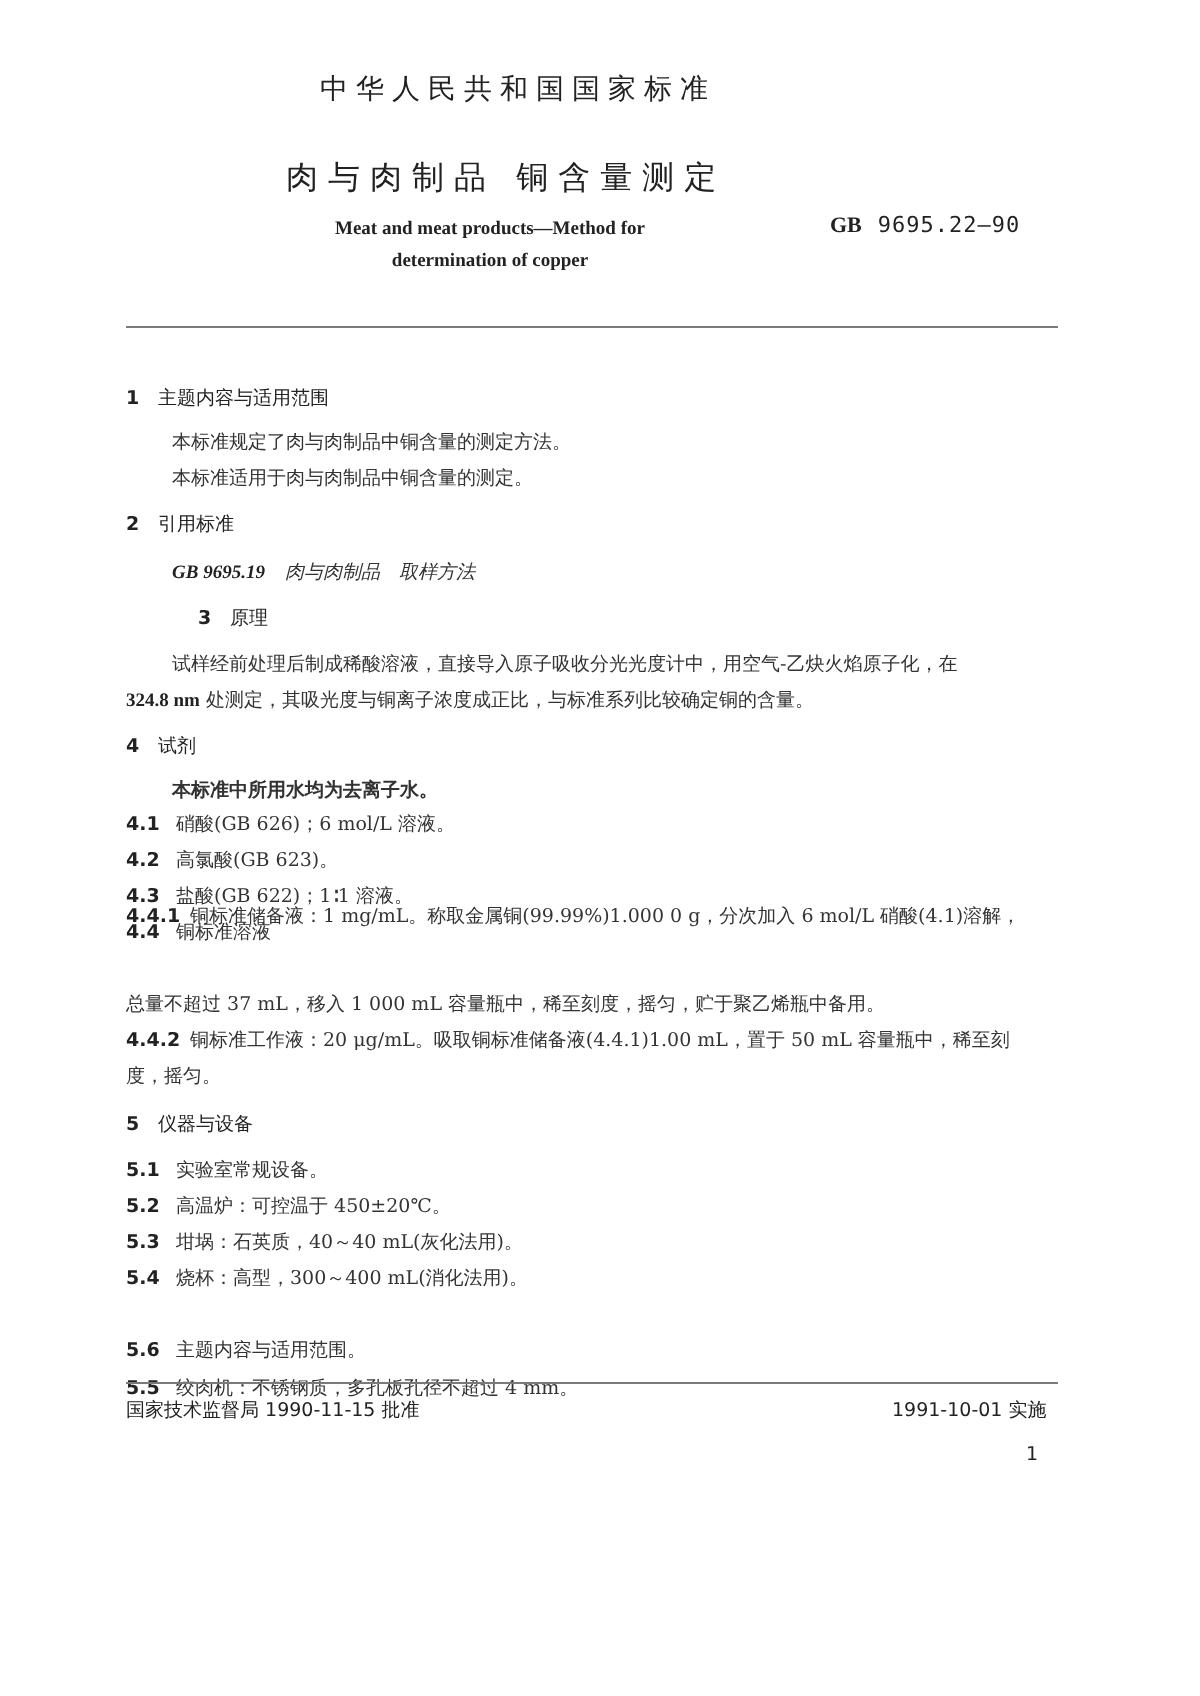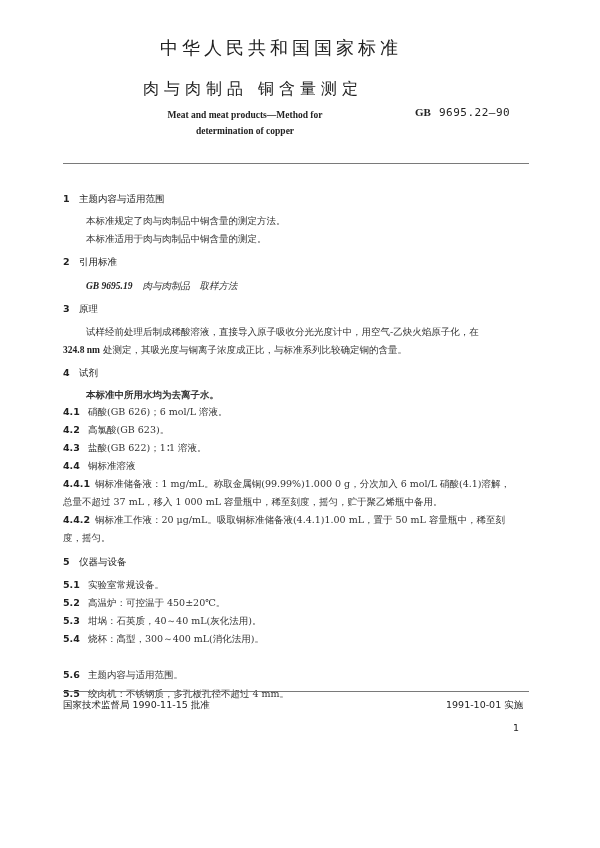--- a/index.html
+++ b/index.html
@@ -1,19 +1,19 @@
 <!DOCTYPE html>
 <html><head>
 <meta charset="utf-8">
 <style>
   html, body { margin: 0; padding: 0; background: #ffffff; }
   body { width: 600px; height: 848px; position: relative; overflow: hidden; color: #1a1a1a;
          font-family: "DejaVu Serif", "Liberation Serif", serif; }
   .abs { position: absolute; white-space: nowrap; }
-  .natstd { left: 160px; top: 36px; font-family: Liberation Sans, sans-serif; font-size: 18px; letter-spacing: 4px; color: #222; }
+  .natstd { left: 160px; top: 36px; font-family: Liberation Sans, sans-serif; font-size: 14px; letter-spacing: 4px; color: #222; }
   .title { left: 143px; top: 79px; font-family: "DejaVu Sans", sans-serif; font-size: 16px; letter-spacing: 5px; color: #222; }
   .stdno { left: 415px; top: 82px; font-size: 11px; font-weight: bold; color: #222; margin-top: 24px; }
   .stdno .gb { font-family: "Liberation Serif", serif; margin-right: 8px; }
   .stdno .num { font-family: "DejaVu Sans Mono", monospace; font-weight: normal; letter-spacing: 0.5px; }
   .en { left: 140px; width: 210px; text-align: center; font-family: "Liberation Serif", serif; font-weight: bold; font-size: 9.5px; color: #222; }
   .en1 { top: 110px; }
   .en2 { top: 126px; }
   .rule { left: 63px; width: 416px; height: 1px; background: #7a7a7a; }
   .rule-top { top: 163px; width: 466px; }
   .rule-bot { top: 691px; width: 466px; }
@@ -51,21 +51,21 @@
 <div class="abs p ind" style="top:215px;">本标准规定了肉与肉制品中铜含量的测定方法。</div>
 <div class="abs p ind" style="top:233px;">本标准适用于肉与肉制品中铜含量的测定。</div>
 
 <div class="abs h" style="top:256px;">
   <span class="n">2</span><span class="t">引用标准</span>
 </div>
 <div class="abs p" style="left:86px; top:280px;font-style:italic;">
   <span class="b" style="margin-right:10px;">GB 9695.19</span><span>肉与肉制品　取样方法</span>
 </div>
 
-<div class="abs h" style="top:303px;">
+<div class="abs h" style="top:303px;margin-left:36px;">
   <span class="n">3</span><span class="t">原理</span>
 </div>
 <div class="abs p" style="left:86px; top:326px;">试样经前处理后制成稀酸溶液，直接导入原子吸收分光光度计中，用空气-乙炔火焰原子化，在</div>
 <div class="abs p" style="left:63px; top:344px;">
   <span class="b">324.8 nm</span><span> 处测定，其吸光度与铜离子浓度成正比，与标准系列比较确定铜的含量。</span>
 </div>
 
 <div class="abs h" style="top:367px;">
   <span class="n">4</span><span class="t">试剂</span>
 </div>
@@ -76,21 +76,21 @@
 </div>
 <div class="abs item" style="top:424px;">
   <span class="n n2">4.2</span><span>高氯酸(GB 623)。</span>
 </div>
 <div class="abs item" style="top:442px;">
   <span class="n n2">4.3</span><span>盐酸(GB 622)；1∶1 溶液。</span>
 </div>
 <div class="abs item" style="top:460px;">
   <span class="n n2">4.4</span><span>铜标准溶液</span>
 </div>
-<div class="abs item" style="top:478px;">
+<div class="abs item" style="top:452px;">
   <span class="n n3">4.4.1</span><span>铜标准储备液：1 mg/mL。称取金属铜(99.99%)1.000 0 g，分次加入 6 mol/L 硝酸(4.1)溶解，</span>
 </div>
 <div class="abs cont" style="top:496px;">总量不超过 37 mL，移入 1 000 mL 容量瓶中，稀至刻度，摇匀，贮于聚乙烯瓶中备用。</div>
 <div class="abs item" style="top:514px;">
   <span class="n n3">4.4.2</span><span>铜标准工作液：20 μg/mL。吸取铜标准储备液(4.4.1)1.00 mL，置于 50 mL 容量瓶中，稀至刻</span>
 </div>
 <div class="abs cont" style="top:532px;">度，摇匀。</div>
 
 <div class="abs h" style="top:556px;">
   <span class="n">5</span><span class="t">仪器与设备</span>

